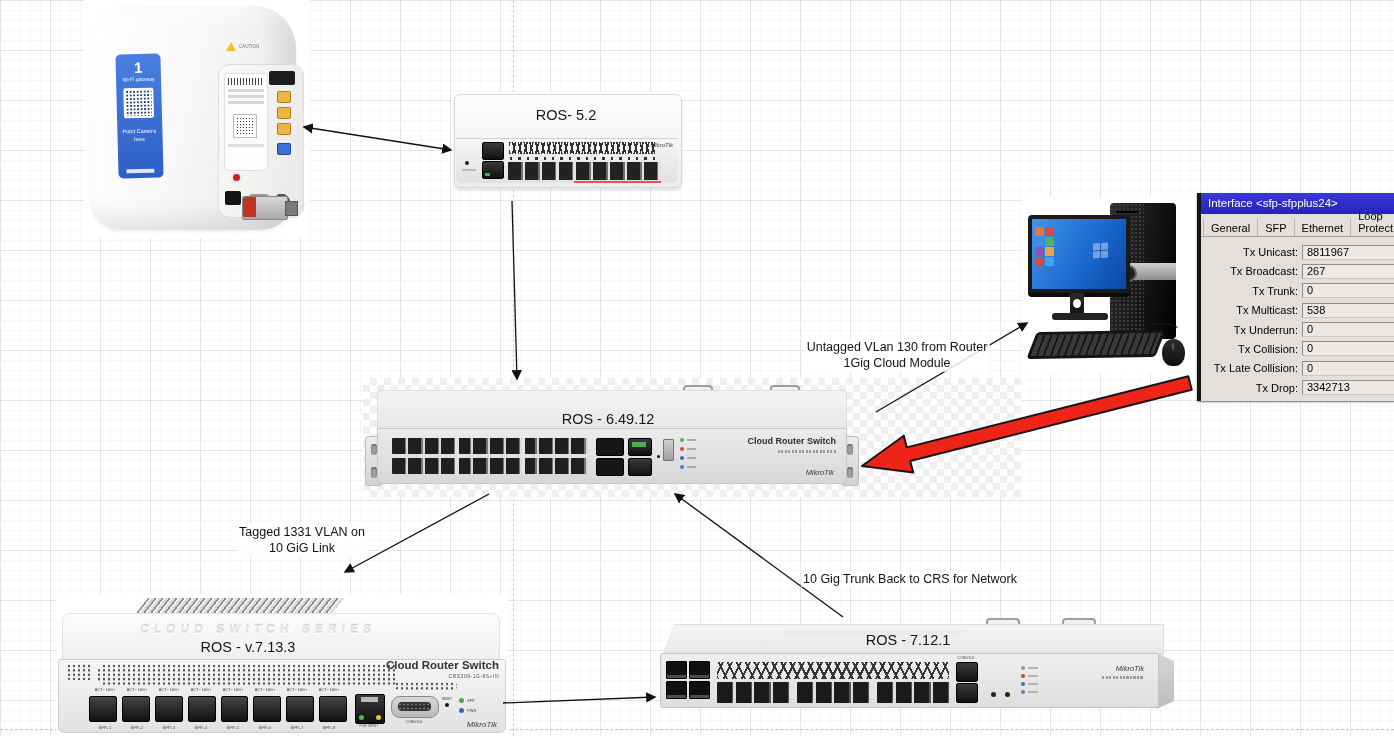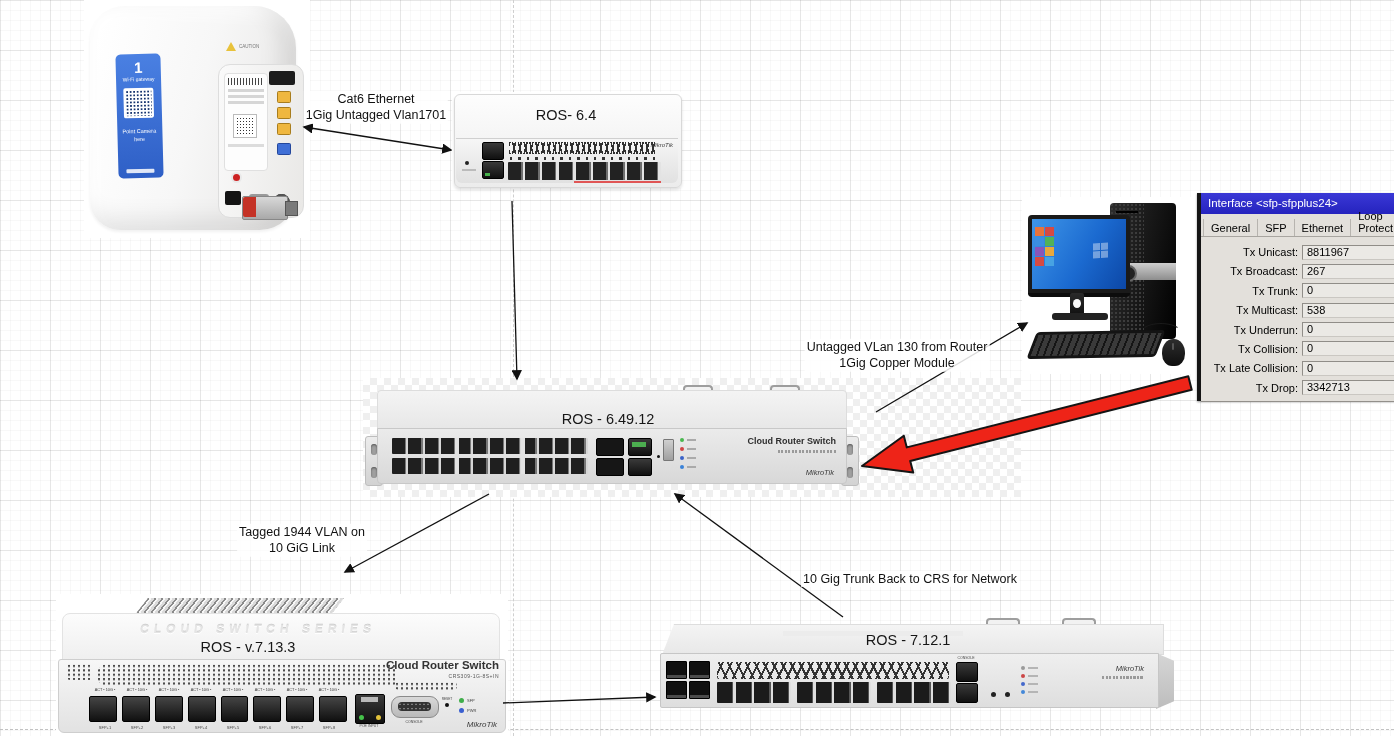--- a/index.html
+++ b/index.html
@@ -109,21 +109,21 @@
     <div class="abs" style="left:158px;top:196px;width:56px;height:22px;z-index:4;">
       <div class="abs" style="left:0;top:0;width:44px;height:22px;background:linear-gradient(#d8d8d8,#a9a9a9);border:1px solid #888;border-radius:2px;"></div>
       <div class="abs" style="left:1px;top:1px;width:13px;height:20px;background:#c43226;border-radius:2px 0 0 2px;"></div>
       <div class="abs" style="right:0;top:5px;width:11px;height:13px;background:#7a7a7a;border:1px solid #555;"></div>
     </div>
   </div>
 
   <div class="photo" style="left:452px;top:92px;width:230px;height:96px;">
     <div class="abs" style="left:2px;top:2px;width:226px;height:92px;border-radius:6px;background:linear-gradient(#fdfdfd,#ececec);
          border:1px solid #d8d8d8;box-shadow:0 2px 3px rgba(0,0,0,.12);"></div>
-    <div class="dev-label" style="left:114px;top:23px;">ROS- 6.4</div>
+    <div class="dev-label" style="left:114px;top:23px;">ROS- 5.2</div>
     <div class="abs" style="left:4px;top:46px;width:222px;height:44px;background:linear-gradient(#f6f6f6,#e1e1e1);
          border-top:1px solid #d0d0d0;border-radius:0 0 6px 6px;">
       <div class="led" style="left:9px;top:22px;width:4px;height:4px;background:#222;"></div>
       <div class="abs" style="left:6px;top:30px;width:14px;height:2px;background:#bbb;"></div>
       <div class="rj45 abs" style="left:26px;top:3px;width:20px;height:16px;"></div>
       <div class="rj45 abs" style="left:26px;top:22px;width:20px;height:16px;">
         <div class="abs" style="left:2px;bottom:2px;width:5px;height:3px;background:#45b04a;"></div>
       </div>
       <div class="zigzag abs" style="left:53px;top:3px;width:146px;height:12px;"></div>
       <div class="abs" style="left:54px;top:18px;width:150px;height:3px;background:repeating-linear-gradient(90deg,#333 0 2.4px,transparent 2.4px 8.4px);"></div>
@@ -337,30 +337,26 @@
     </defs>
     <line x1="304" y1="127" x2="451" y2="150" stroke="#111" stroke-width="1.3" marker-start="url(#ah)" marker-end="url(#ah)"></line>
     <line x1="512" y1="201" x2="517" y2="379" stroke="#111" stroke-width="1.3" marker-end="url(#ah)"></line>
     <line x1="876" y1="412" x2="1027" y2="323" stroke="#111" stroke-width="1.3" marker-end="url(#ah)"></line>
     <line x1="489" y1="494" x2="345" y2="572" stroke="#111" stroke-width="1.3" marker-end="url(#ah)"></line>
     <line x1="843" y1="617" x2="675" y2="494" stroke="#111" stroke-width="1.3" marker-end="url(#ah)"></line>
     <line x1="503" y1="703" x2="655" y2="697" stroke="#111" stroke-width="1.3" marker-end="url(#ah)"></line>
     <polygon points="1188.3,376.2 906.8,447.4 903.8,435.8 862,466 913.2,472.6 910.2,461 1191.7,389.8" fill="#ee2418" stroke="#151515" stroke-width="2" stroke-linejoin="round"></polygon>
   </svg>
 
-  <div class="link-label" style="left:376px;top:107px;">
-    <div>Cat6 Ethernet</div>
-      <div>1Gig Untagged Vlan1701</div>
-  </div>
   <div class="link-label" style="left:897px;top:355px;">
     <div>Untagged VLan 130 from Router</div>
-      <div>1Gig Copper Module</div>
+      <div>1Gig Cloud Module</div>
   </div>
   <div class="link-label" style="left:302px;top:540px;">
-    <div>Tagged 1944 VLAN on</div>
+    <div>Tagged 1331 VLAN on</div>
       <div>10 GiG Link</div>
   </div>
   <div class="link-label" style="left:910px;top:579px;">
     <div>10 Gig Trunk Back to CRS for Network</div>
   </div>
 
   <div id="dlg">
     <div class="title">Interface &lt;sfp-sfpplus24&gt;</div>
     <div class="body">
       <div class="tabs">

